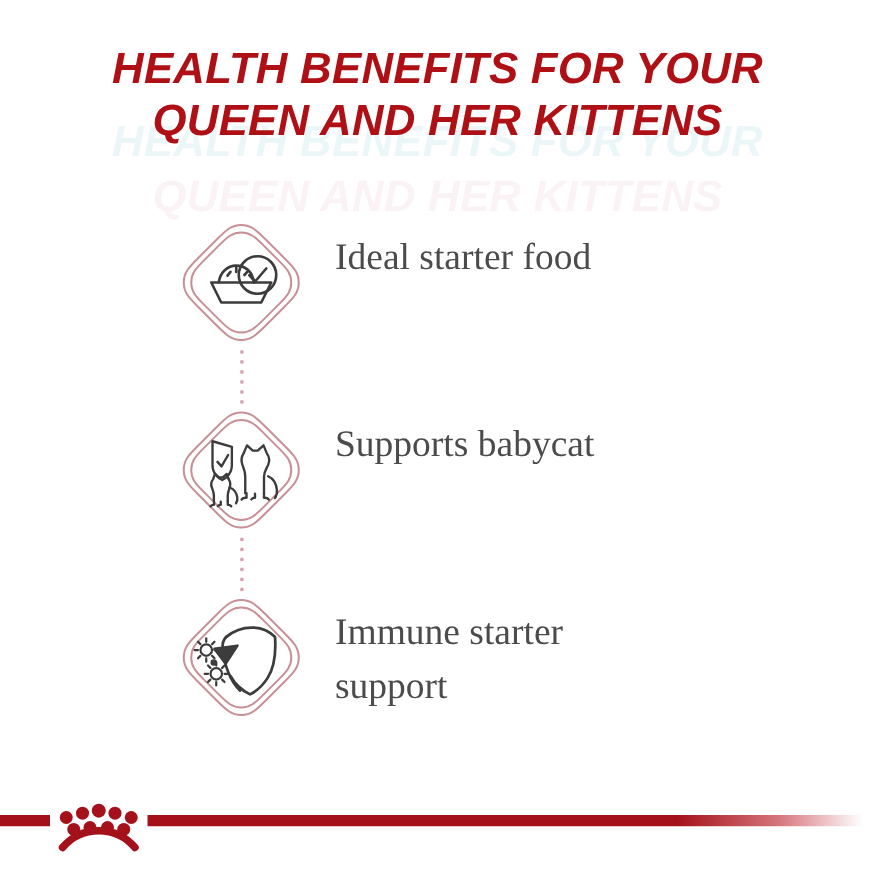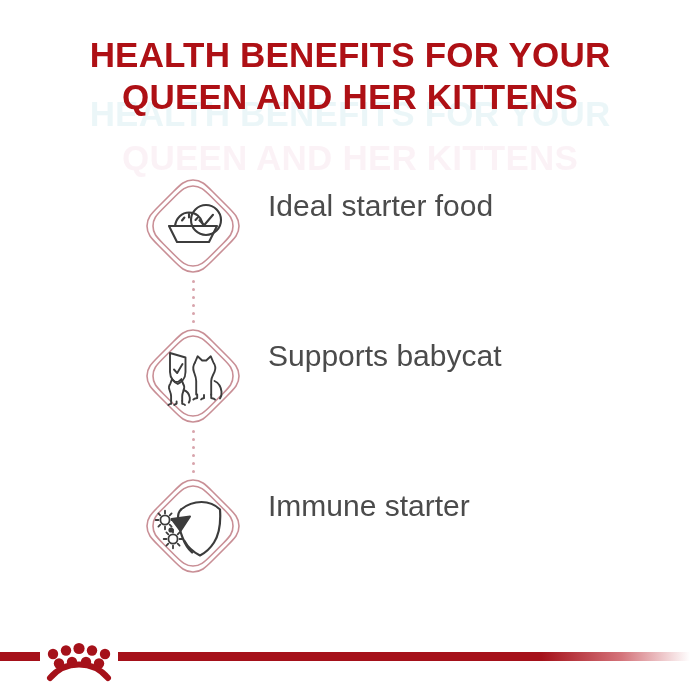--- a/index.html
+++ b/index.html
@@ -27,20 +27,21 @@
     text-align: center;
   }
   .title-line {
     font-family: "Liberation Sans", sans-serif;
     font-weight: bold;
     font-size: 35px;
     line-height: 42px;
     letter-spacing: 0.2px;
     color: #AE1015;
     white-space: nowrap;
+    font-style: italic;
   }
 
   
   #title-ghost {
     position: absolute;
     top: 92px;
     left: 0;
     width: 700px;
     text-align: center;
     opacity: 0.085;
@@ -69,21 +70,21 @@
     left: 143px;
     top: 0;
     width: 100px;
     height: 100px;
   }
   .benefit-text {
     position: absolute;
     left: 268px;
     top: 8px;
     width: 400px;
-    font-family: Liberation Sans, sans-serif;
+    font-family: Liberation Serif, serif;
     font-size: 30px;
     line-height: 43px;
     color: #4b4b4b;
     font-weight: normal;
   }
   .benefit-text .ln { display: block; white-space: nowrap; }
 
   .connector {
     position: absolute;
     left: 191px;
@@ -236,20 +237,21 @@
                      M17.3 39.3 l-1.9 -1.9 M26.7 48.7 l1.9 1.9 M26.7 39.3 l1.9 -1.9 M17.3 48.7 l-1.9 1.9"></path>
             <circle cx="30" cy="63" r="4.6"></circle>
             <path d="M30 56.4 l0 -2.7 M30 69.6 l0 2.7 M23.4 63 l-2.7 0 M36.6 63 l2.7 0
                      M25.3 58.3 l-1.9 -1.9 M34.7 67.7 l1.9 1.9 M34.7 58.3 l1.9 -1.9 M25.3 67.7 l-1.9 1.9"></path>
           </g>
           <circle cx="28" cy="54" r="2.6" fill="#3c3c3c"></circle>
         </svg>
       </div>
       <div class="benefit-text">
         <span class="ln">Immune starter</span>
+        <span class="ln">support</span>
       </div>
     </div>
 
   </div>
 
   <div id="footer">
     <div id="bar-left"></div>
     <div id="bar-right"></div>
     <div id="crown">
       <svg viewBox="0 0 78 46" width="78" height="46">

